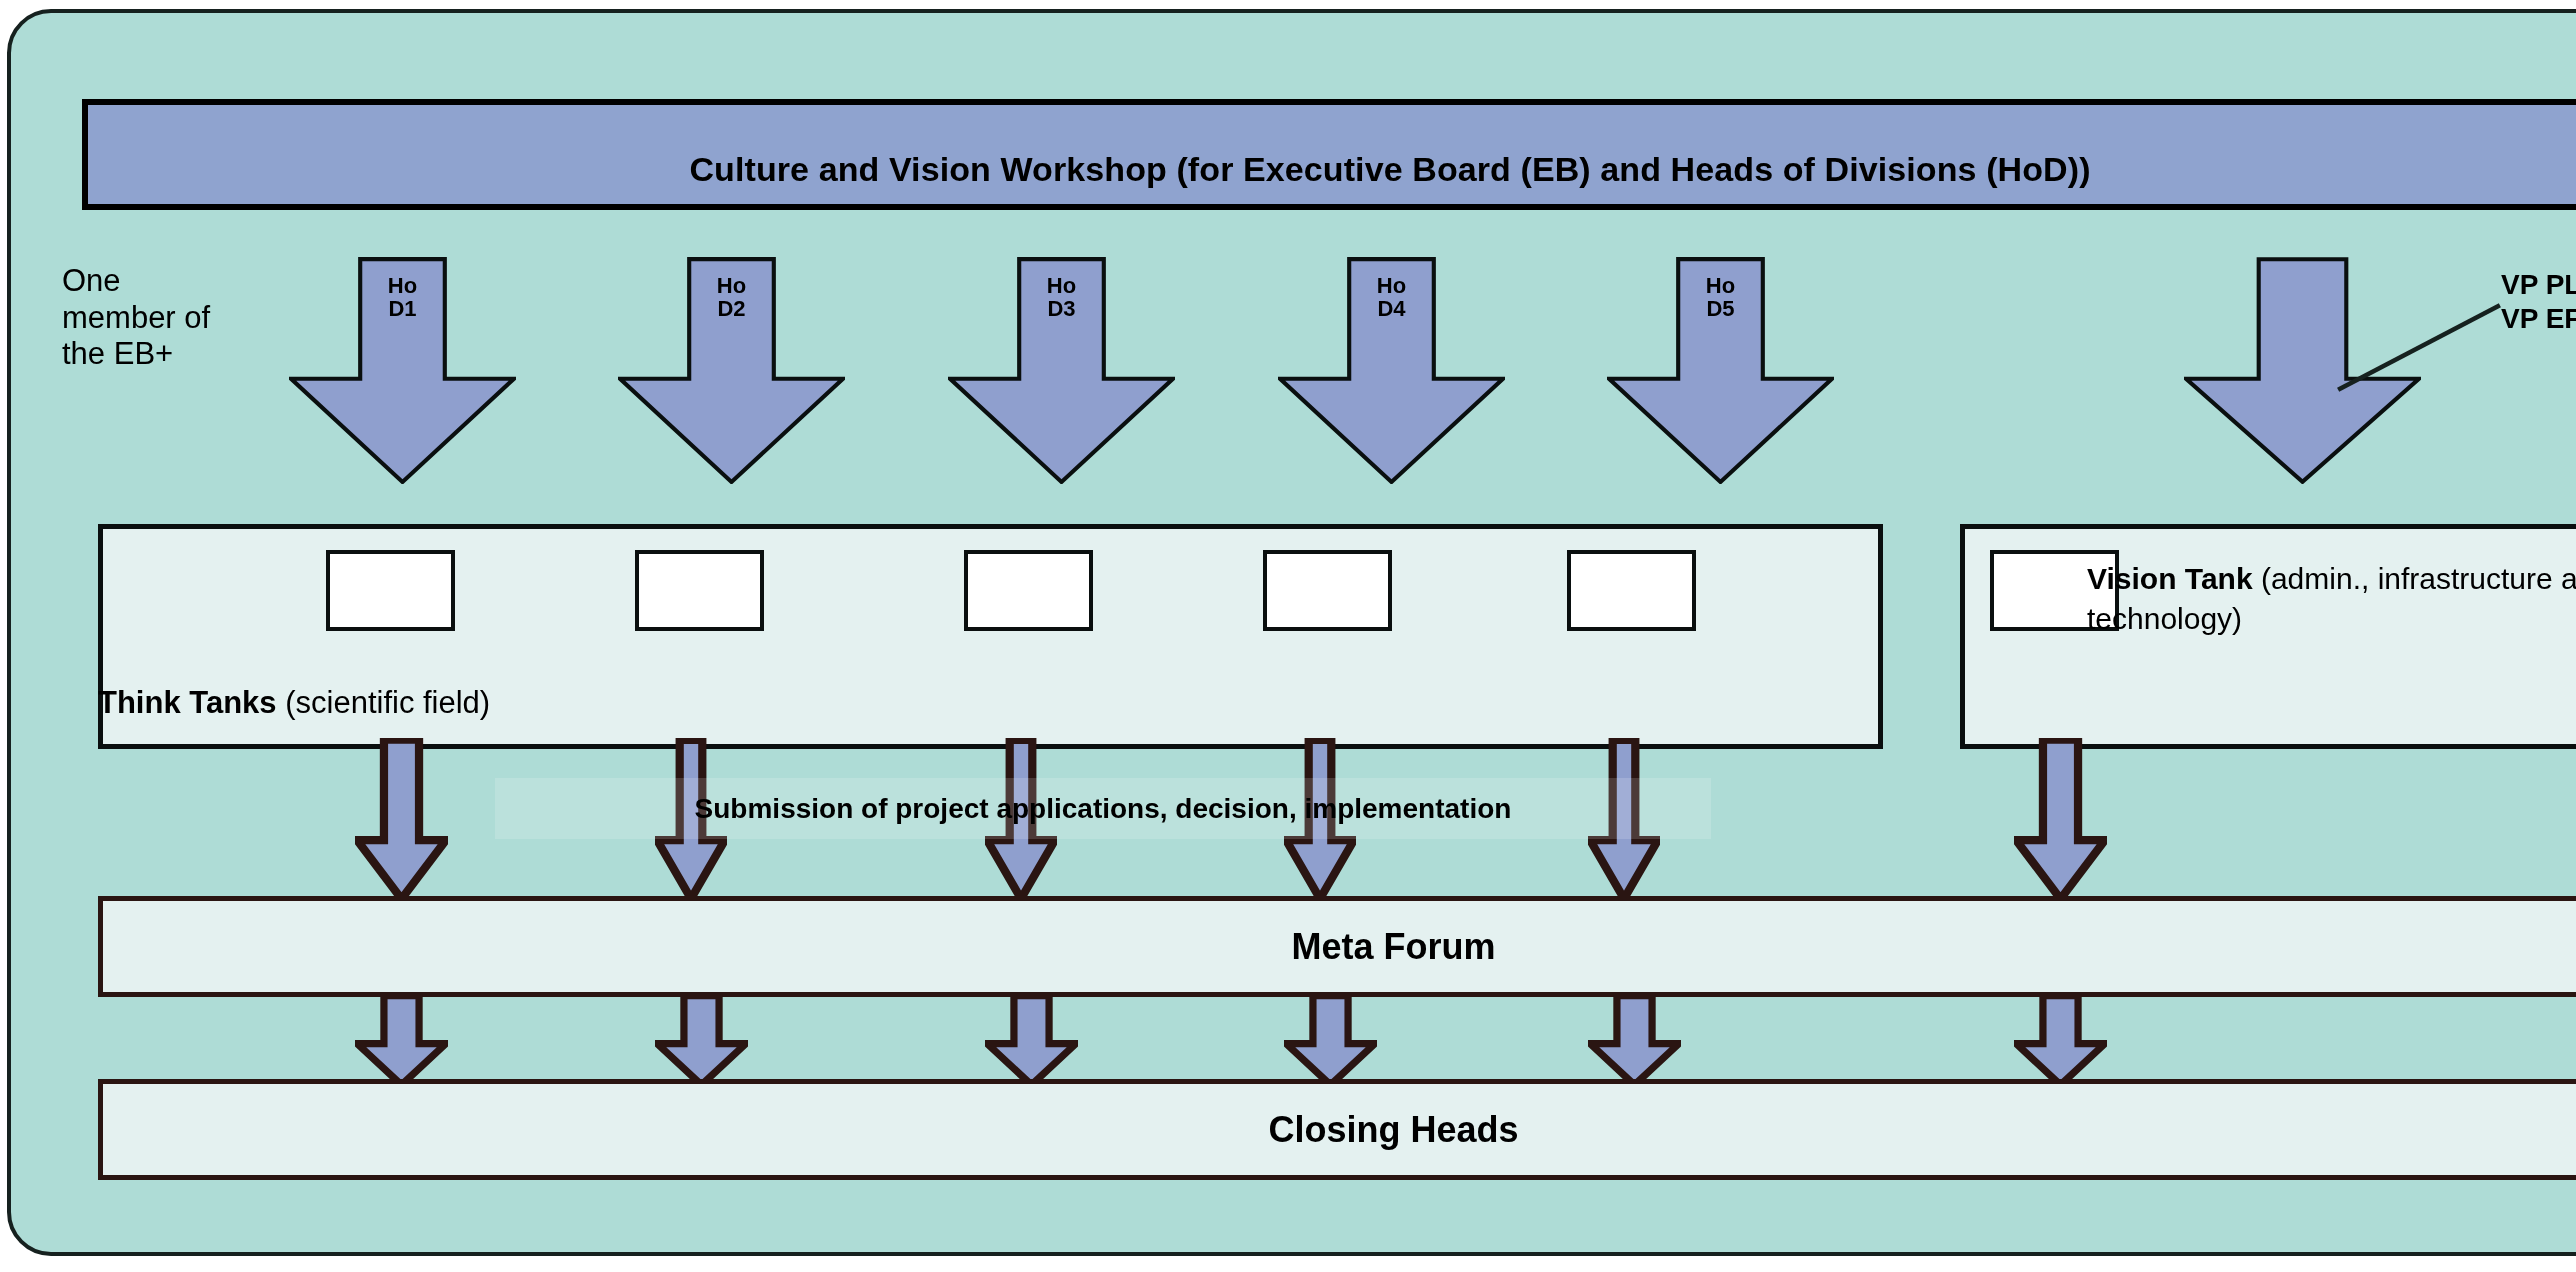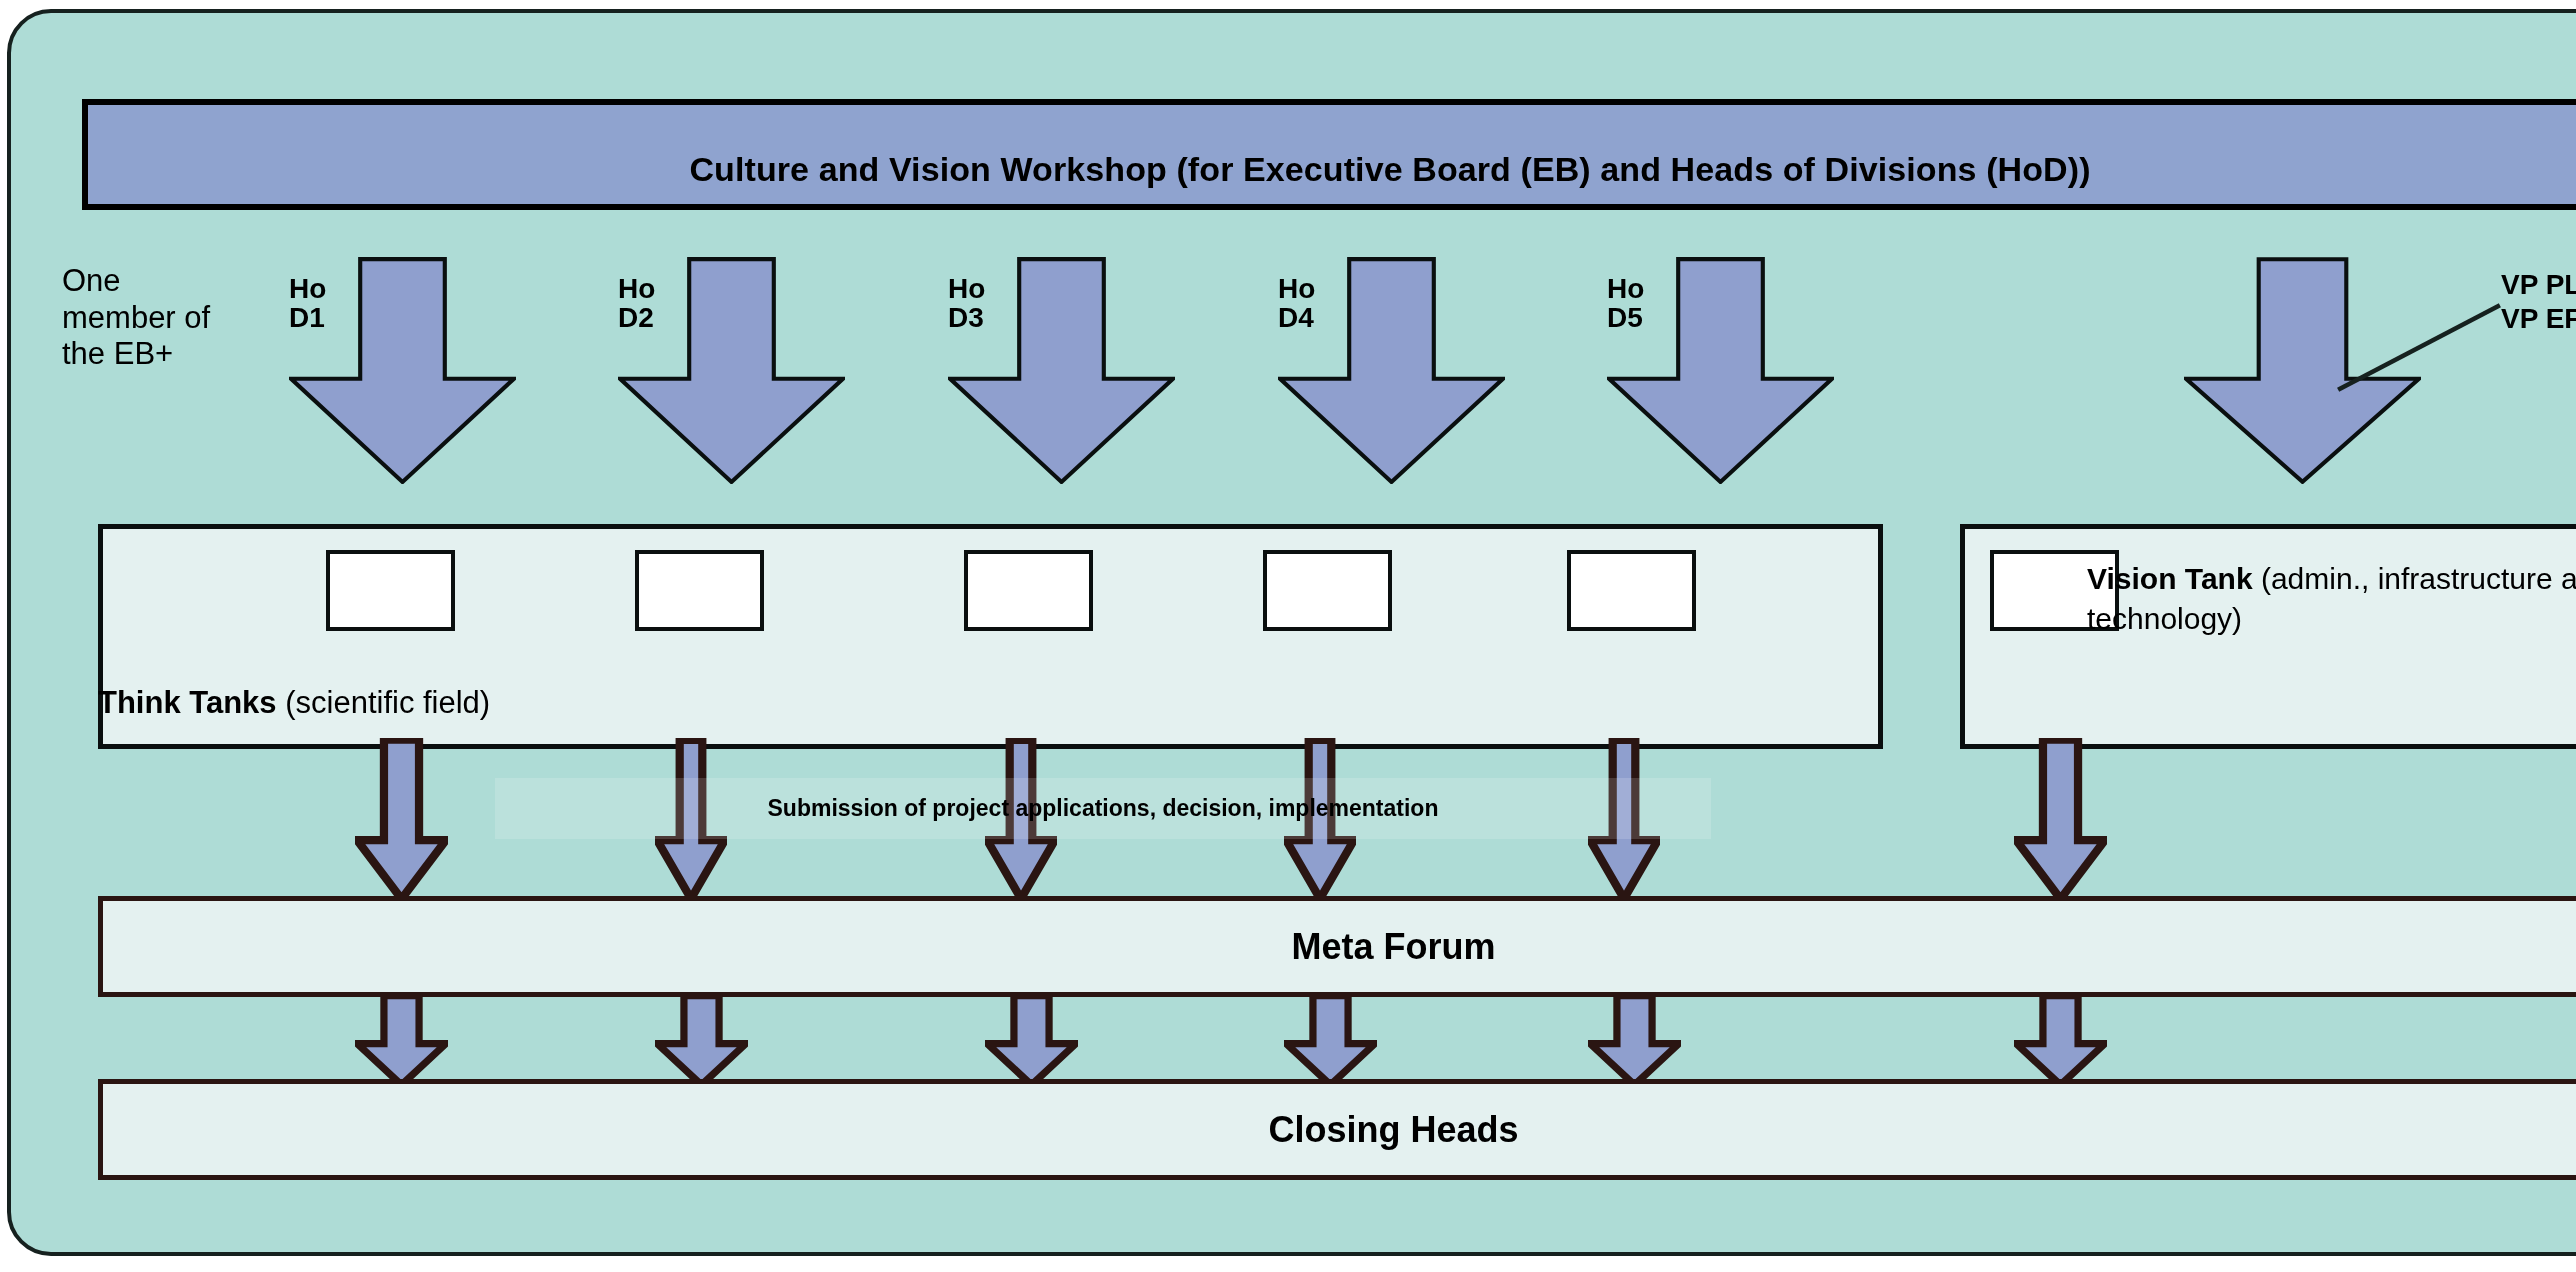--- a/index.html
+++ b/index.html
@@ -25,21 +25,21 @@
   #eb-caption{
     position:absolute;left:62px;top:263px;width:170px;
     font-size:31px;line-height:1.18;color:#000;
   }
 
   
   .bigarrow{position:absolute;}
   .bigarrow svg{display:block;}
   .bigarrow .lbl{
     position:absolute;left:0;top:0;width:100%;
-    font-size:28px;font-weight:bold;line-height:1.05;color:#000;
+    text-align:center;font-size:22px;font-weight:bold;line-height:1.05;color:#000;
     padding-top:16.5px;box-sizing:border-box;
   }
 
   
   #vp-label{position:absolute;left:2501px;top:268px;font-size:28px;font-weight:bold;line-height:1.22;color:#000;}
   #vp-leader{position:absolute;left:2334px;top:301px;}
 
   
   .panel{
     position:absolute;background:#e4f1f0;border:5.7px solid #0a0f0f;box-sizing:border-box;
@@ -62,21 +62,21 @@
     font-size:30px;line-height:1.32;color:#000;
   }
   #tt-admin-label b{font-weight:bold;}
 
   
   #submission{
     position:absolute;left:495px;top:778px;width:1216px;height:61px;
     background:rgba(255,255,255,0.16);
     display:flex;align-items:center;justify-content:center;
   }
-  #submission .txt{font-size:23px;font-weight:bold;color:#000;white-space:nowrap;}
+  #submission .txt{font-size:28px;font-weight:bold;color:#000;white-space:nowrap;}
 
   
   .smarrow{position:absolute;}
   .smarrow svg{display:block;}
 </style>
 </head>
 <body>
 
 <div id="stage">
   <div id="frame"></div>

